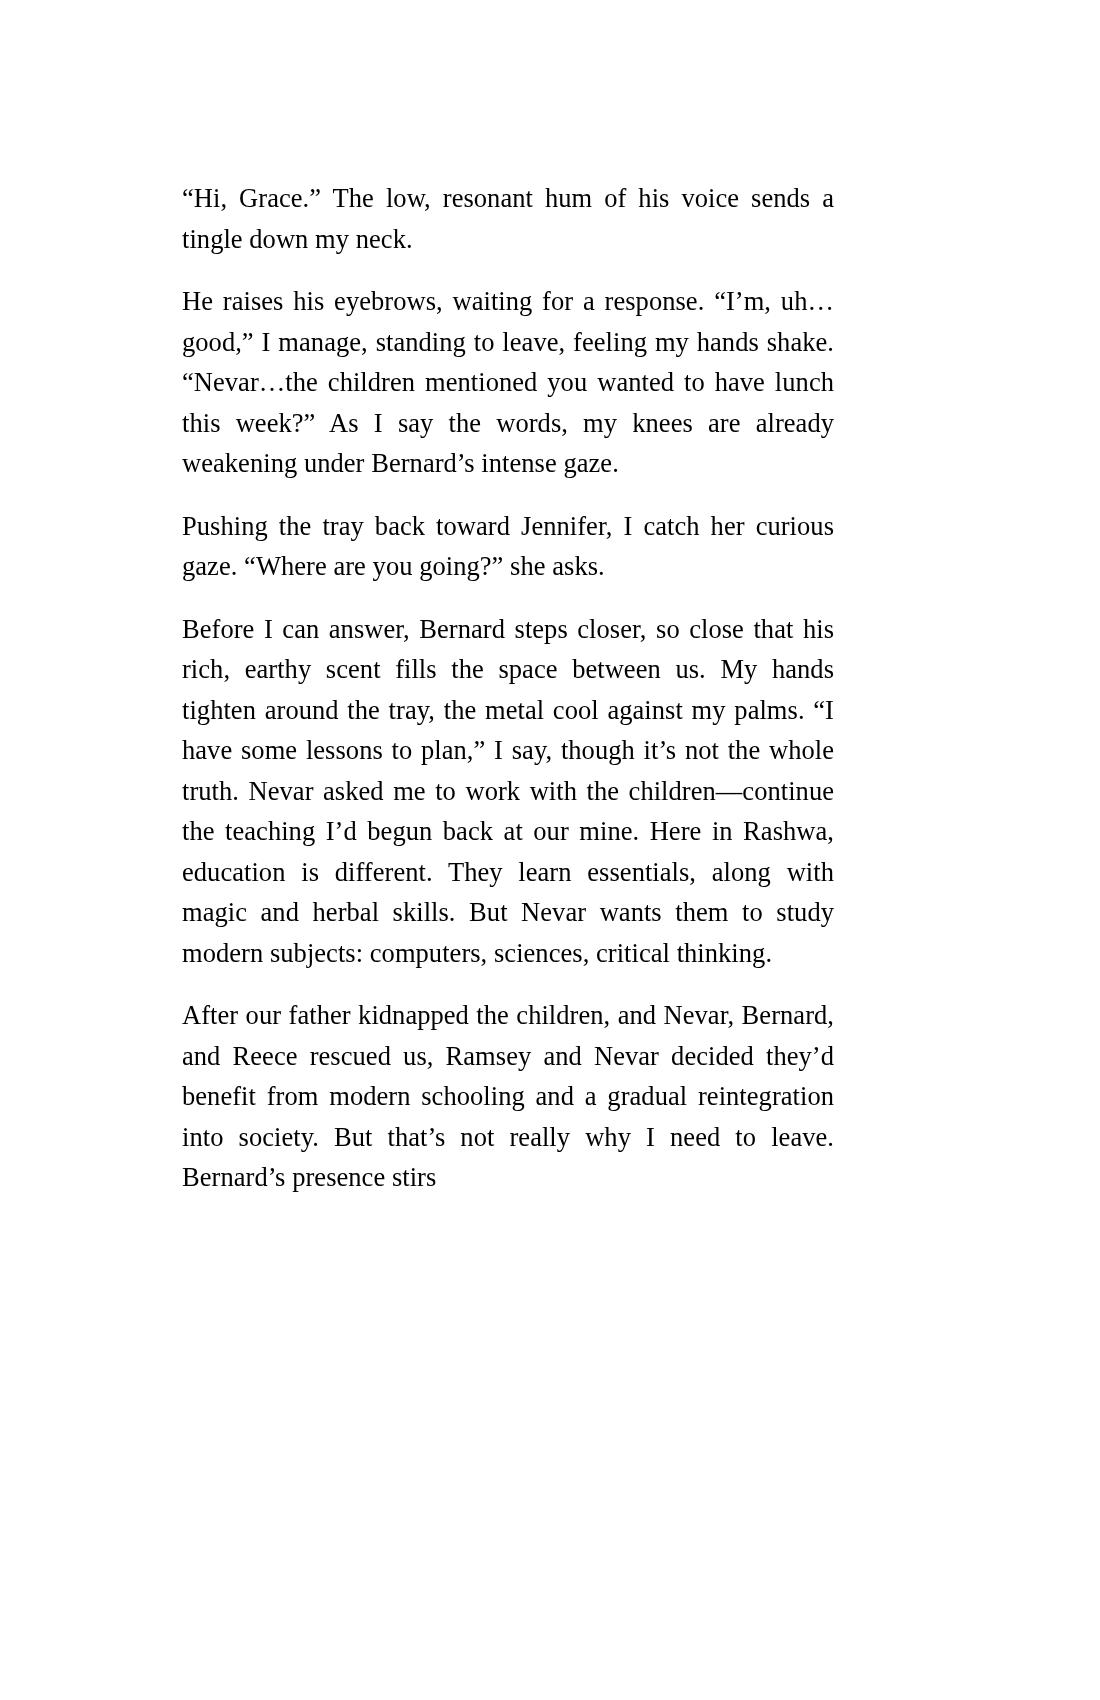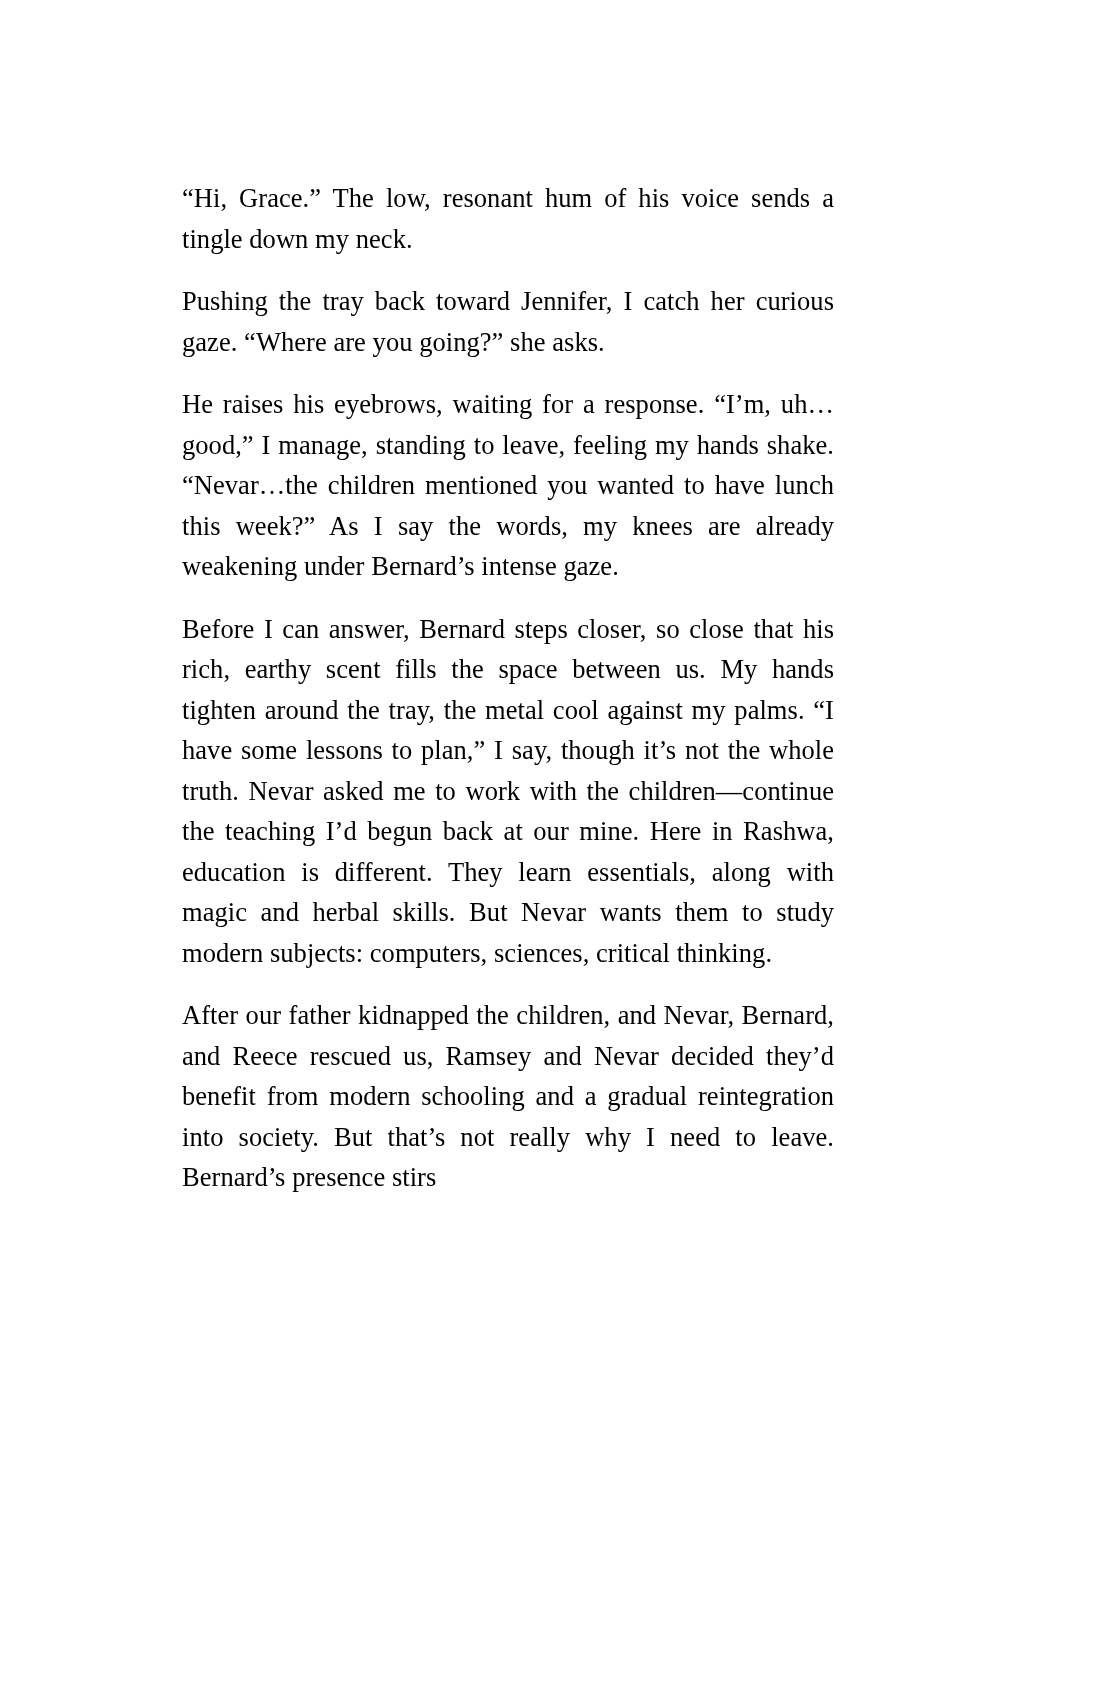--- a/index.html
+++ b/index.html
@@ -55,21 +55,21 @@
     color: #000000;
   }
 </style>
 </head>
 <body>
 
 <div class="page">
 
   <div class="text-column">
     <p class="para">“Hi, Grace.” The low, resonant hum of his voice sends a tingle down my neck.</p>
+    <p class="para">He raises his eyebrows, waiting for a response. “I’m, uh…good,” I manage, standing to leave, feeling my hands shake. “Nevar…the children mentioned you wanted to have lunch this week?” As I say the words, my knees are already weakening under Bernard’s intense gaze.</p>
     <p class="para">Pushing the tray back toward Jennifer, I catch her curious gaze. “Where are you going?” she asks.</p>
-    <p class="para">He raises his eyebrows, waiting for a response. “I’m, uh…good,” I manage, standing to leave, feeling my hands shake. “Nevar…the children mentioned you wanted to have lunch this week?” As I say the words, my knees are already weakening under Bernard’s intense gaze.</p>
     <p class="para">Before I can answer, Bernard steps closer, so close that his rich, earthy scent fills the space between us. My hands tighten around the tray, the metal cool against my palms. “I have some lessons to plan,” I say, though it’s not the whole truth. Nevar asked me to work with the children—continue the teaching I’d begun back at our mine. Here in Rashwa, education is different. They learn essentials, along with magic and herbal skills. But Nevar wants them to study modern subjects: computers, sciences, critical thinking.</p>
     <p class="para">After our father kidnapped the children, and Nevar, Bernard, and Reece rescued us, Ramsey and Nevar decided they’d benefit from modern schooling and a gradual reintegration into society. But that’s not really why I need to leave. Bernard’s presence stirs</p>
   </div>
 
   <div class="page-number">6</div>
 
 </div>
 
 </body></html>

